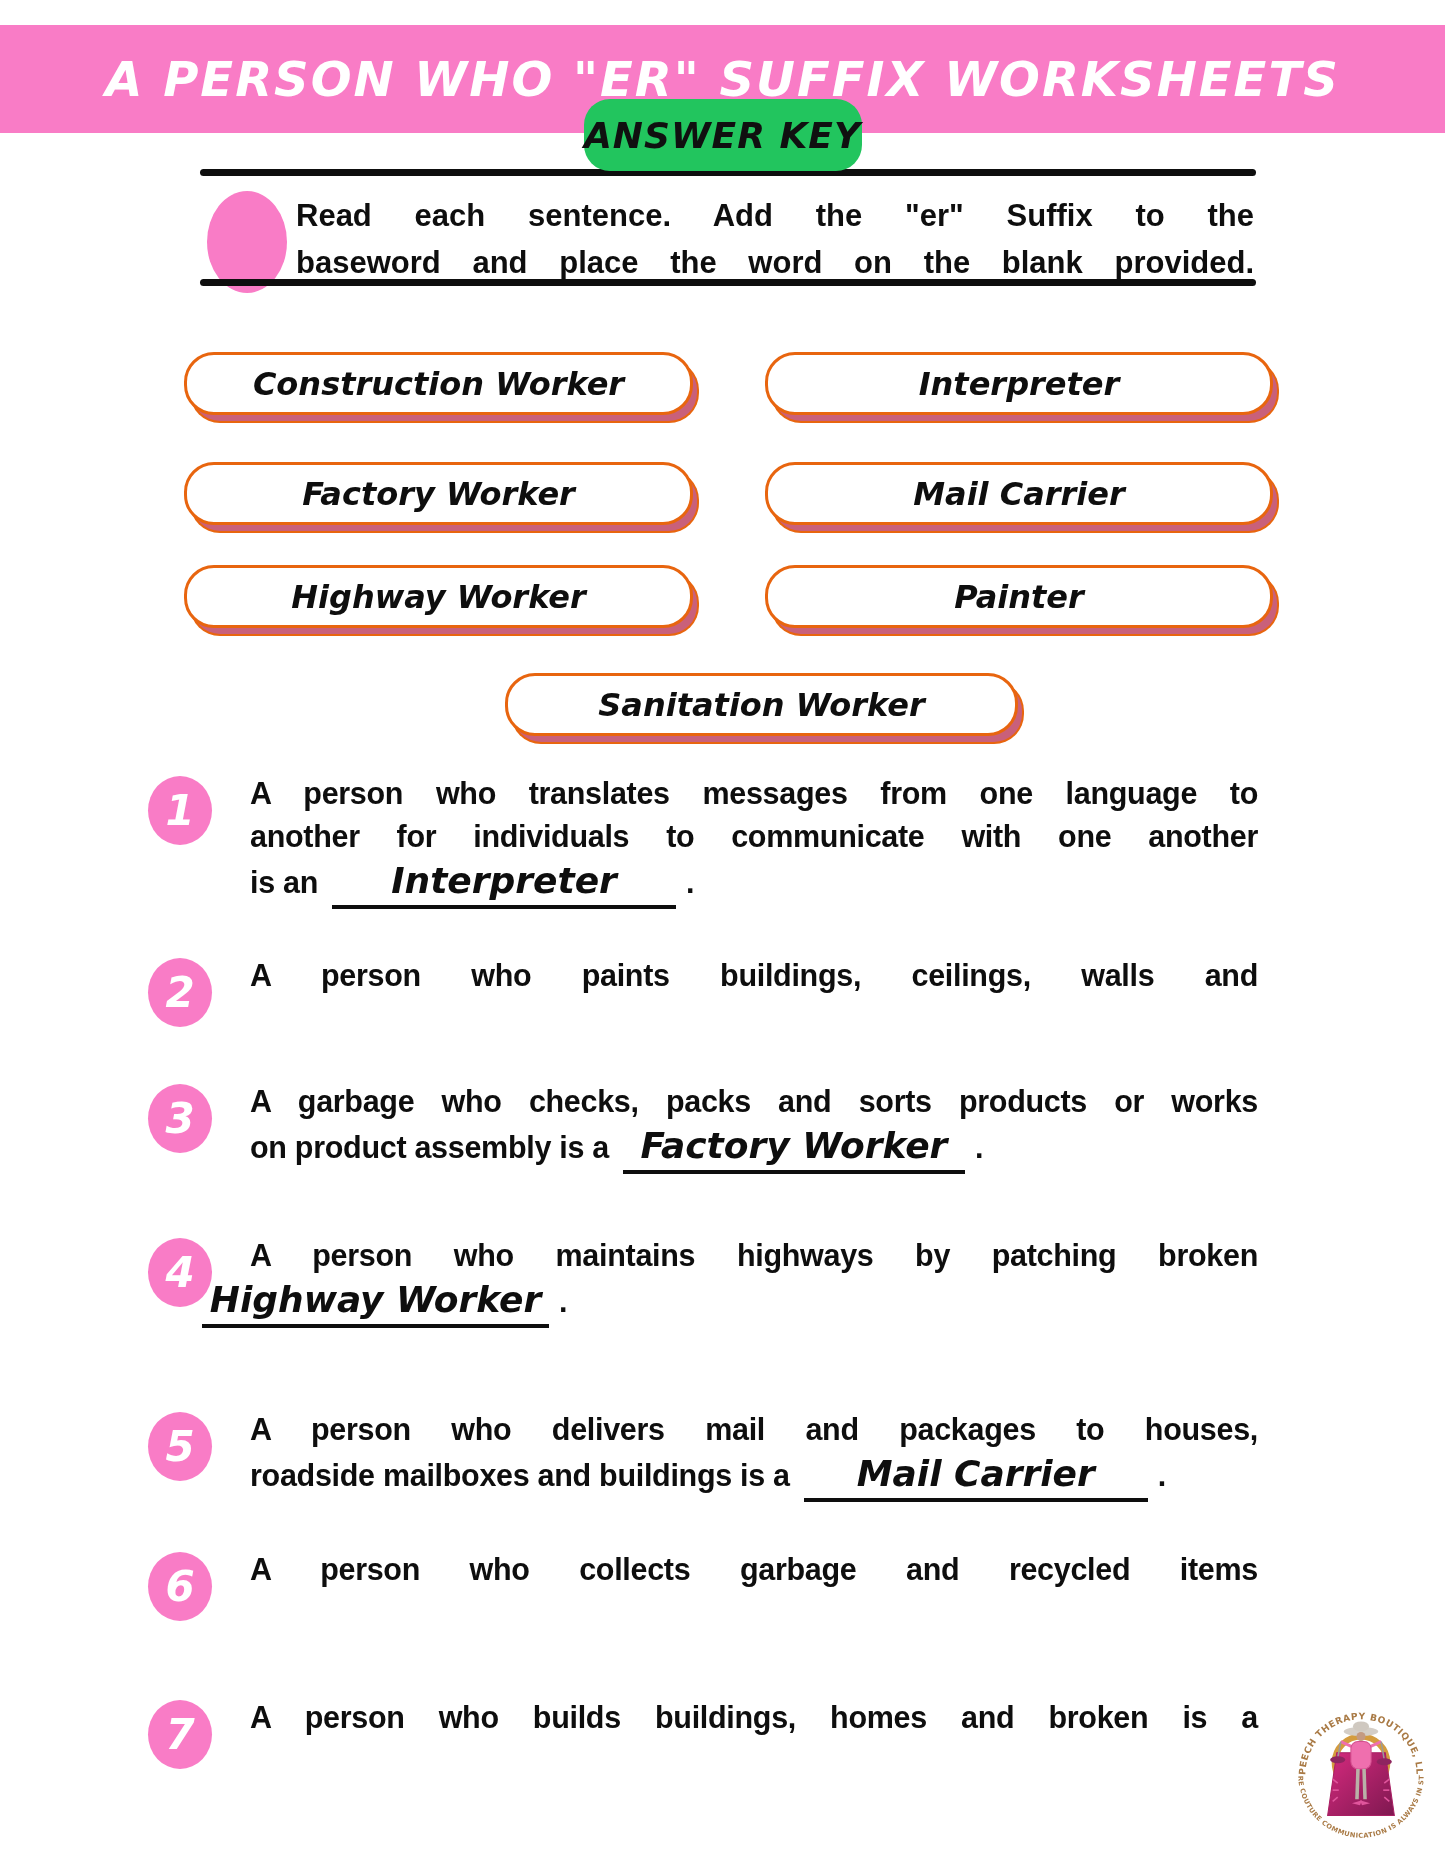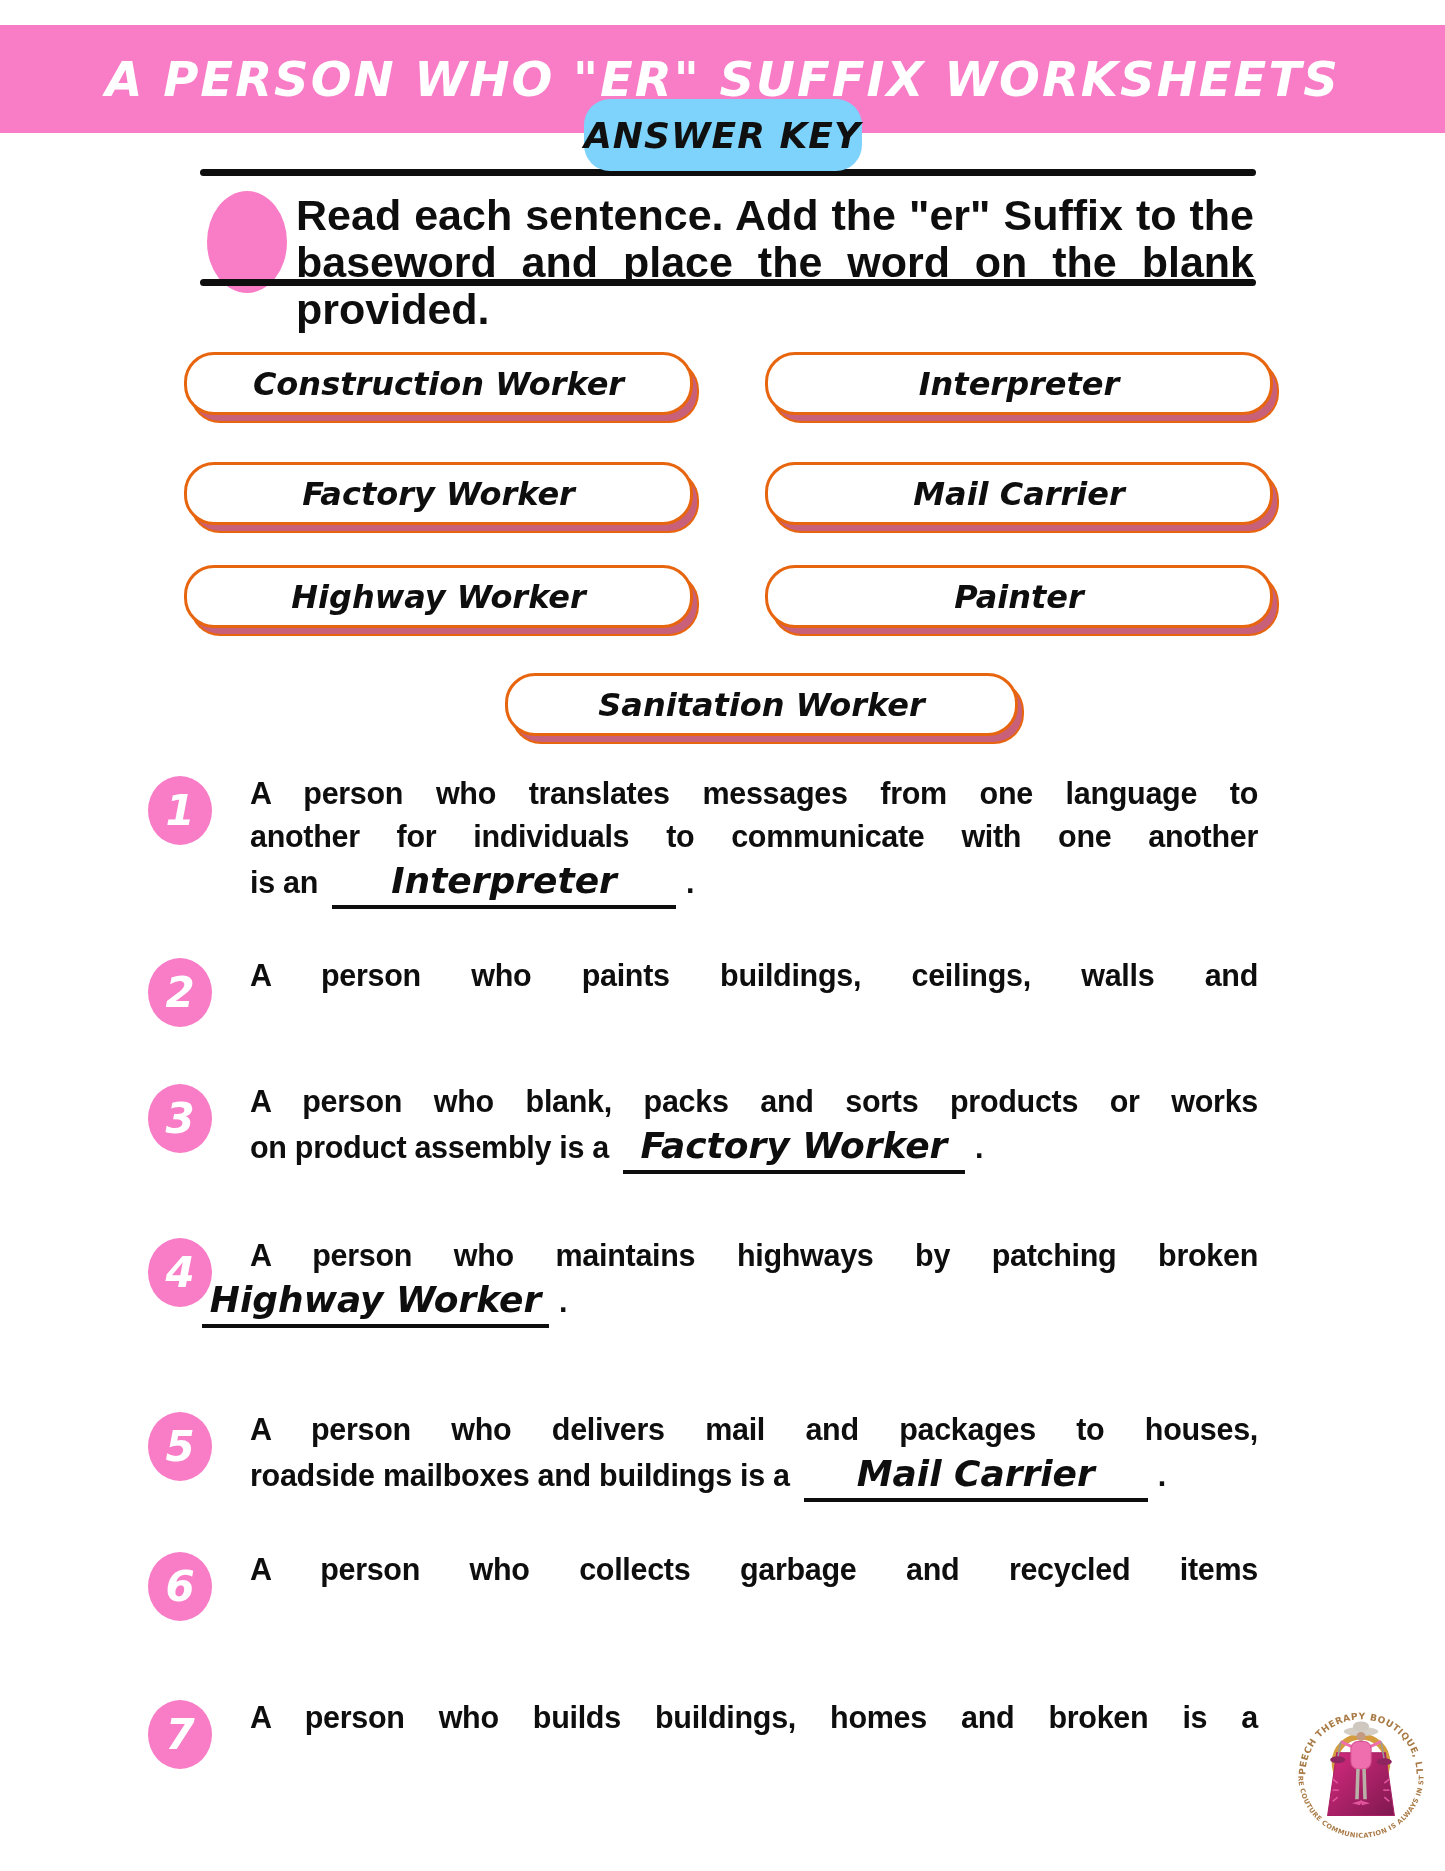--- a/index.html
+++ b/index.html
@@ -9,31 +9,31 @@
   }
   
   .banner{position:absolute; left:0; top:25px; width:100%; height:108px; background:#F97CC6;}
   .title{
     width:100%; text-align:center; line-height:108px;
     font-family:"DejaVu Sans", sans-serif; font-weight:bold; font-style:italic;
     font-size:48px; letter-spacing:2px; color:#ffffff;
   }
   .badge{
     position:absolute; top:99px; left:50%; transform:translateX(-50%);
-    width:278px; height:72px; background:#7dd3fc; border-radius:26px; z-index:3;
+    width:278px; height:72px; background:#22c55e; border-radius:26px; z-index:3;
     display:flex; align-items:center; justify-content:center;
     font-family:"DejaVu Sans", sans-serif; font-weight:bold; font-style:italic;
     font-size:36px; color:#101010; letter-spacing:1px;
   }
   .rule{position:absolute; left:200px; width:1056px; height:7px; background:#0e0e0e; border-radius:4px;}
   .rule-top{top:169px;}
   .rule-bottom{top:279px;}
   
   .inst-bullet{position:absolute; left:207px; top:191px; width:80px; height:102px; border-radius:50%; background:#F97CC6;}
-  .inst-text{position:absolute; left:296px; top:192px; width:958px; font-size:43px; font-weight:bold; line-height:47px;}
+  .inst-text{position:absolute; left:296px; top:192px; width:958px; font-size:31px; font-weight:bold; line-height:47px;}
   .jline{text-align:justify; text-align-last:justify;}
   
   .pill{
     position:absolute; height:57px; background:#ffffff;
     border:3.5px solid #E8650F; border-radius:30px;
     display:flex; align-items:center; justify-content:center;
     font-family:"DejaVu Sans", sans-serif; font-weight:bold; font-style:italic;
     font-size:32px; color:#0e0e0e;
     box-shadow:6px 8px 0 -2px #C9607A, 6px 8px 0 0 #E8650F;
   }
@@ -122,21 +122,21 @@
   <div class="question q2">
     <div class="qnum">2</div>
     <div class="qbody">
       <div class="qline just jline">A person who paints buildings, ceilings, walls and</div>
     </div>
   </div>
 
   <div class="question q3">
     <div class="qnum">3</div>
     <div class="qbody">
-      <div class="qline just jline">A person who blank, packs and sorts products or works</div>
+      <div class="qline just jline">A garbage who checks, packs and sorts products or works</div>
       <div class="qline answer-line">
         <span class="pre">on product assembly is a</span><span class="blank"><span class="answer">Factory Worker</span></span><span class="post">.</span>
       </div>
     </div>
   </div>
 
   <div class="question q4">
     <div class="qnum">4</div>
     <div class="qbody">
       <div class="qline just jline">A person who maintains highways by patching broken</div>

